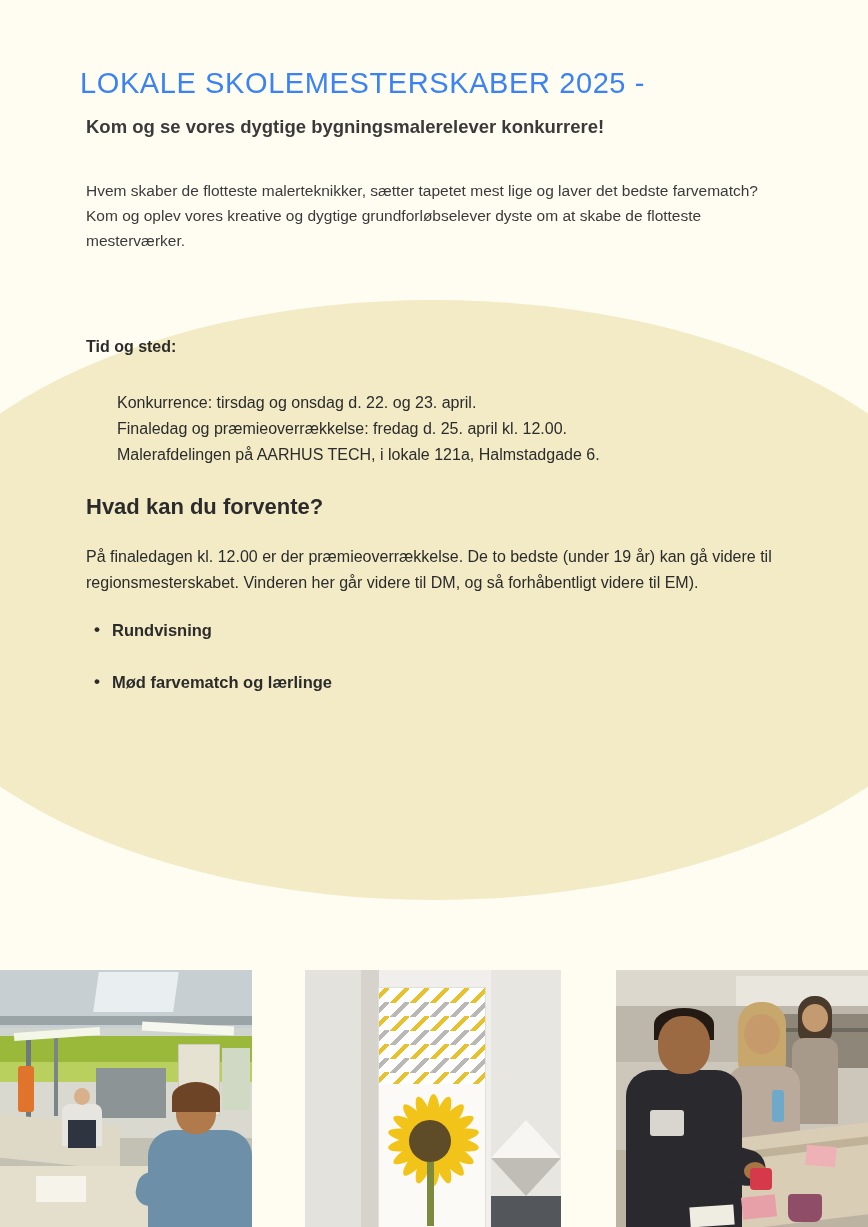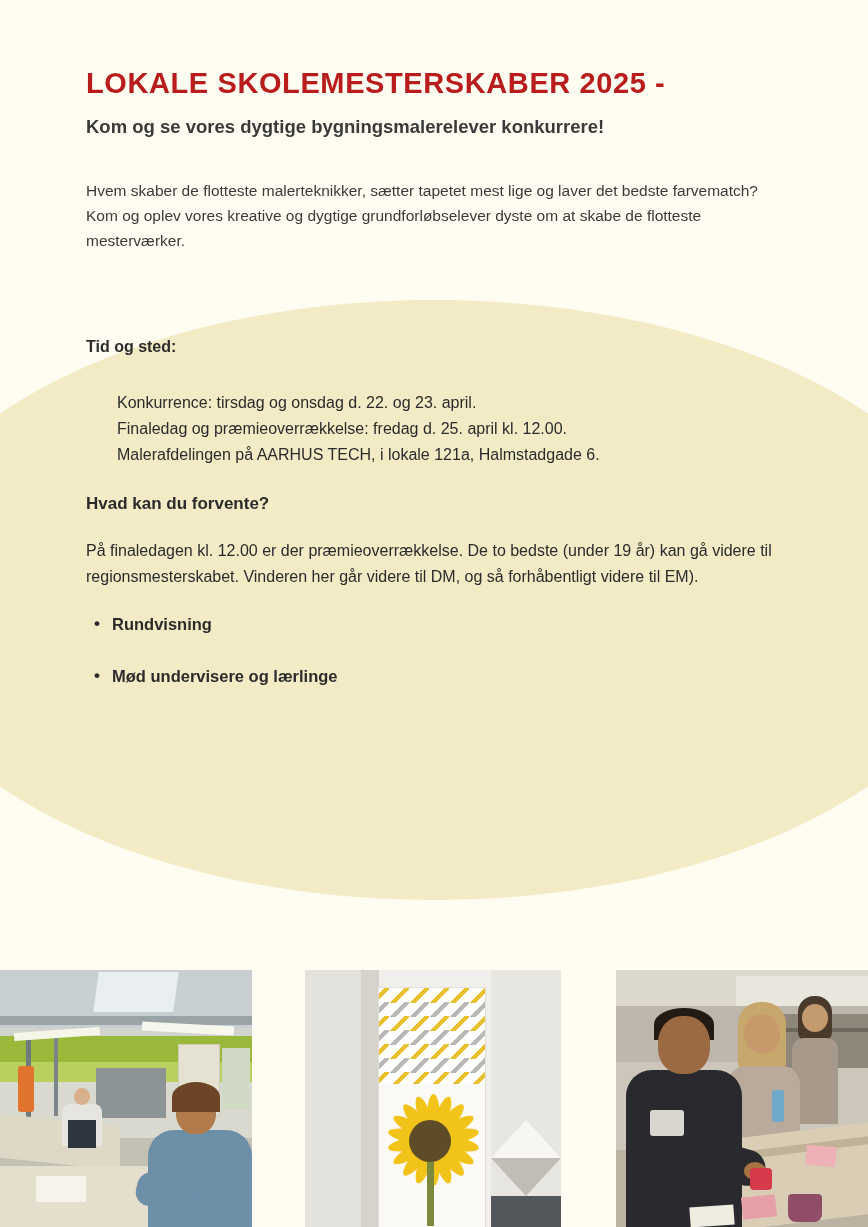--- a/index.html
+++ b/index.html
@@ -29,27 +29,27 @@
     z-index: 0;
   }
 
   .content {
     position: relative;
     z-index: 2;
   }
 
   .title {
     position: absolute;
-    left: 86px;
+    left: 80px;
     top: 66px;
     width: 740px;
     font-size: 29px;
-    font-weight: bold;
+    font-weight: normal;
     letter-spacing: 0.6px;
-    color: #b91c1c;
+    color: #3b82f6;
     text-transform: uppercase;
     line-height: 1.2;
   }
 
   .subtitle {
     position: absolute;
     left: 86px;
     top: 114px;
     width: 720px;
     font-size: 18.5px;
@@ -84,21 +84,21 @@
   .when-where-lines {
     font-size: 16px;
     line-height: 1.62;
     color: #2b2b2b;
     margin-bottom: 26px;
     margin-left: 31px;
   }
   .when-where-lines div { white-space: nowrap; }
 
   .expect-heading {
-    font-size: 17px;
+    font-size: 22px;
     font-weight: bold;
     margin: 0 0 22px 0;
   }
 
   ul.bullets {
     margin: 0;
     padding: 0 0 0 26px;
     list-style: none;
   }
   ul.bullets li {
@@ -260,21 +260,21 @@
 
     <p class="para spaced">På finaledagen kl. 12.00 er der præmieoverrækkelse. De to bedste (under 19 år) kan gå videre til regionsmesterskabet. Vinderen her går videre til DM, og så forhåbentligt videre til EM).</p>
 
     <div class="bullet-gap-1"></div>
     <ul class="bullets">
       <li>Rundvisning</li>
     </ul>
 
     <div class="bullet-gap-2"></div>
     <ul class="bullets">
-      <li>Mød undervisere og lærlinge</li>
+      <li>Mød farvematch og lærlinge</li>
     </ul>
 
   </div>
 </div>
 
 <div class="photos">
 
   <div class="photo photo-1">
     <div class="p1-bg"></div>
     <div class="p1-ceiling"></div>

